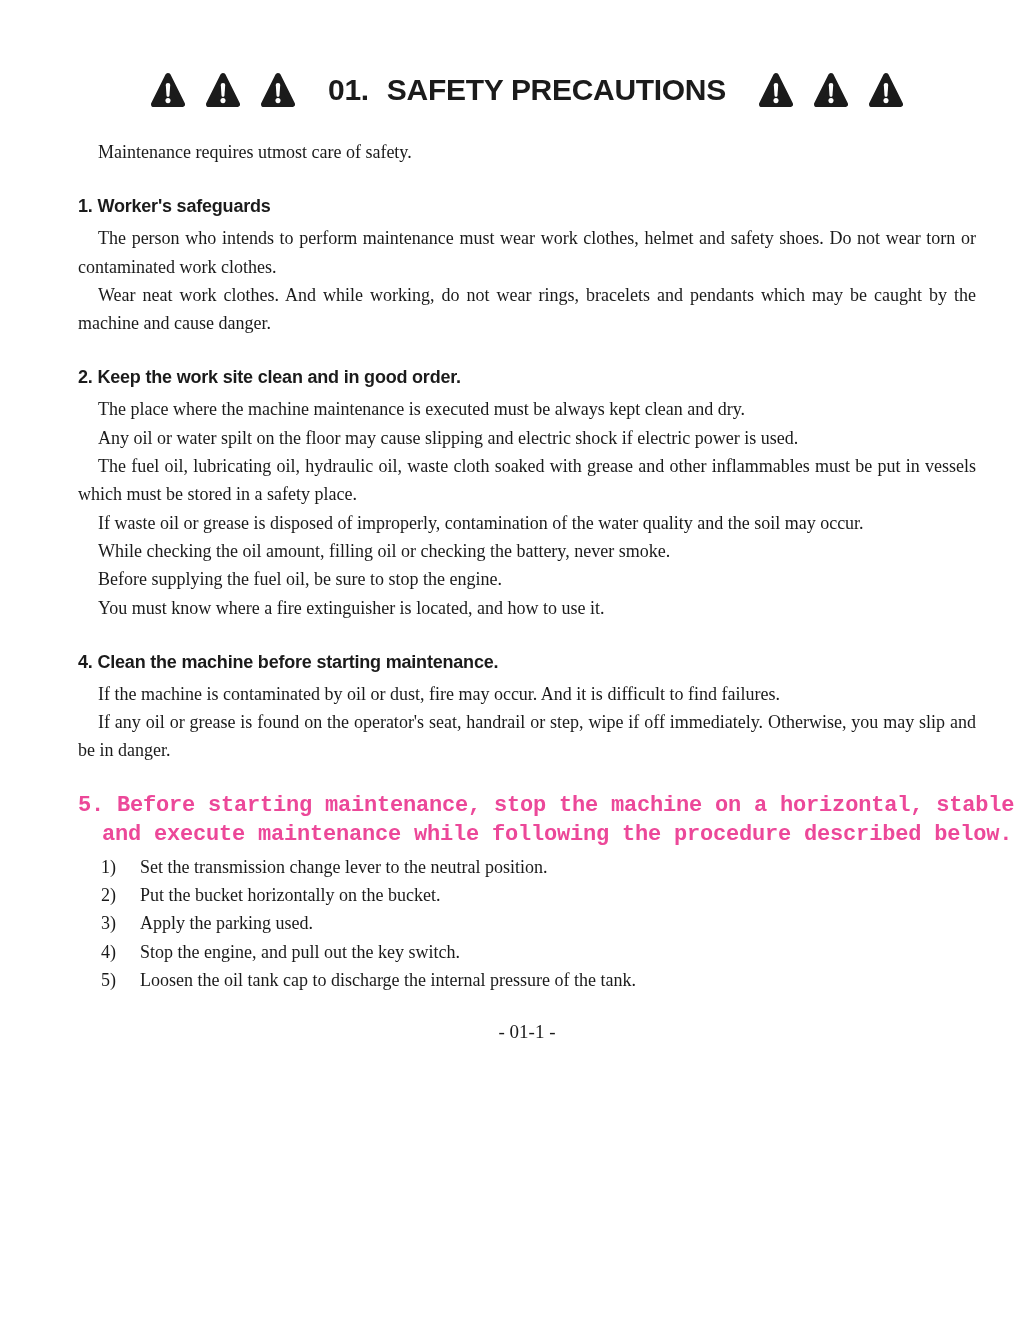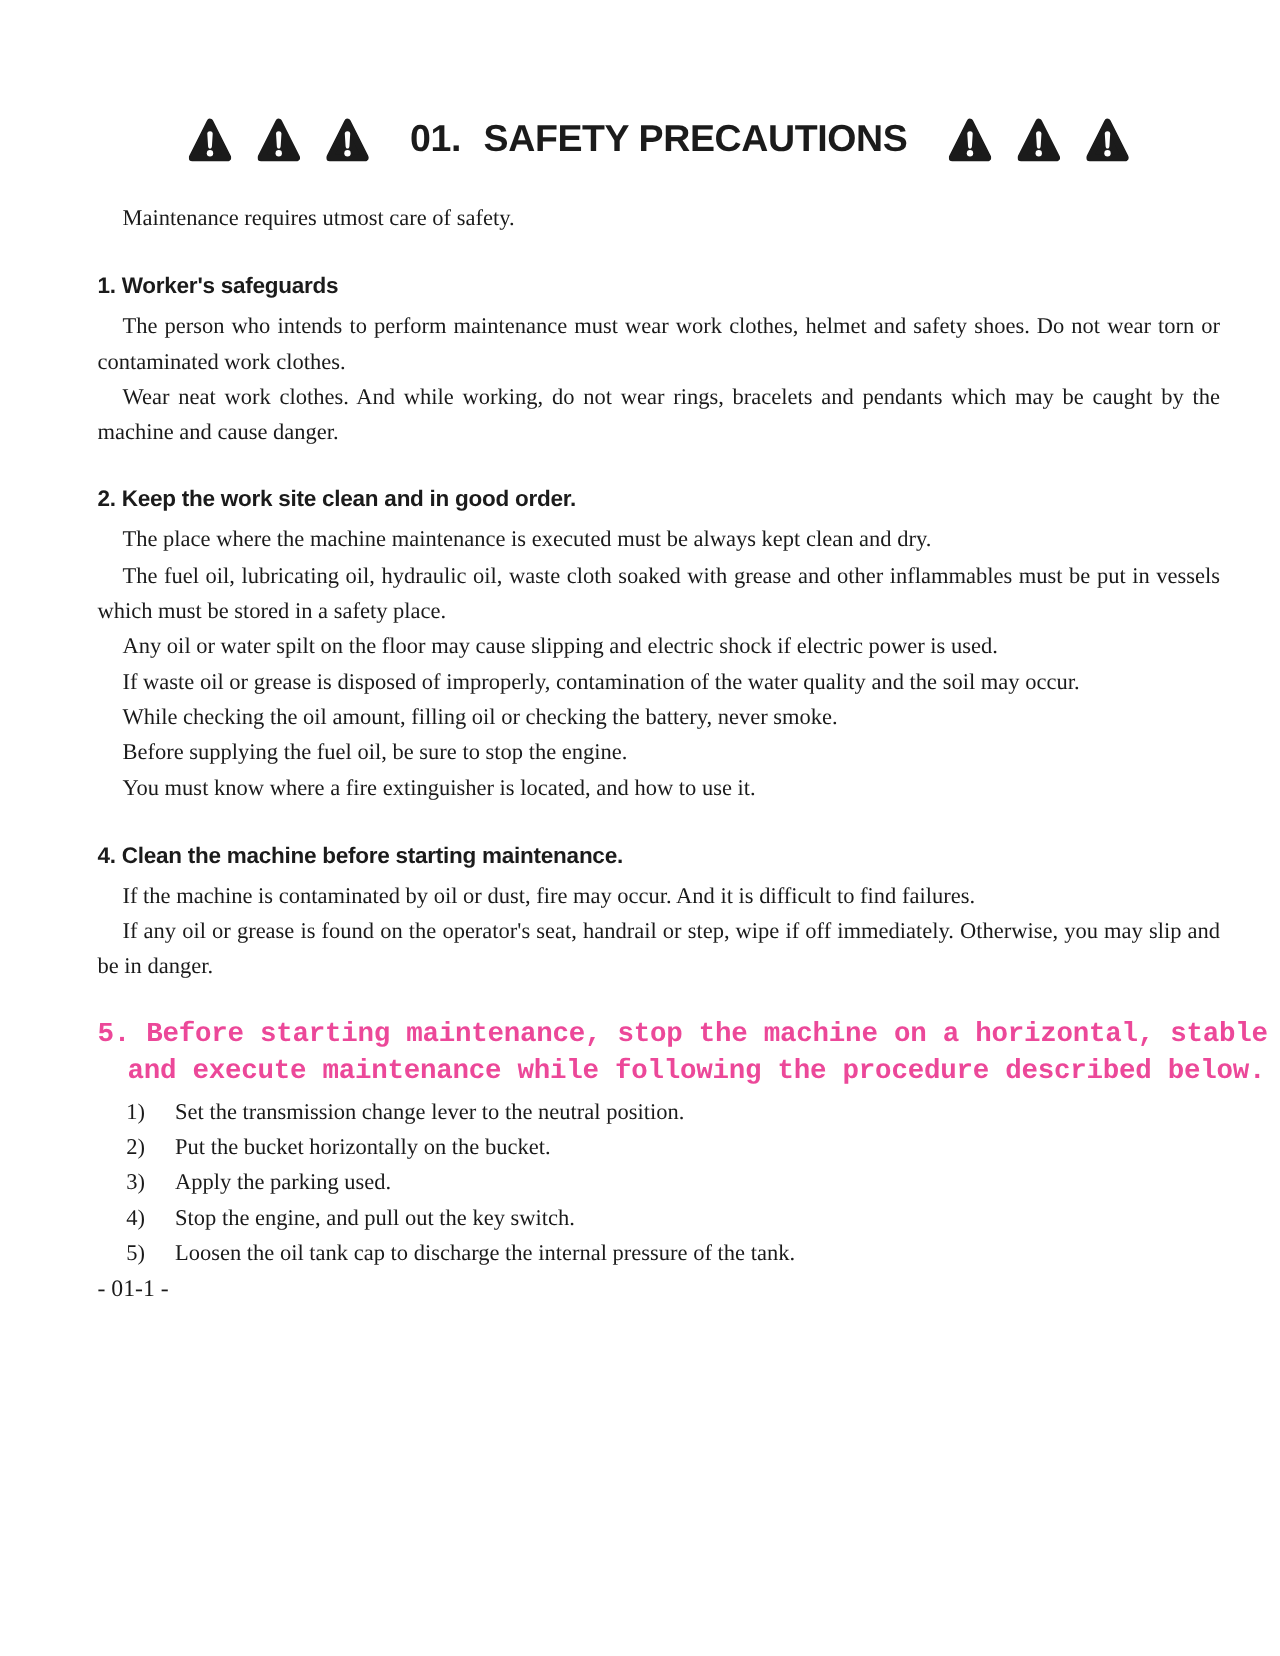--- a/index.html
+++ b/index.html
@@ -14,21 +14,21 @@
     box-sizing: border-box;
     padding: 0 48px 0 78px;
     background: #ffffff;
     font-family: "Liberation Serif", serif;
     font-size: 18px;
     line-height: 28.3px;
     color: #1a1a1a;
     overflow: hidden;
   }
   .title-row {
-    padding-top: 94px;
+    padding-top: 72px;
     display: flex;
     justify-content: center;
     align-items: center;
     gap: 33px;
   }
   .warn-group {
     display: flex;
     gap: 21px;
     align-items: center;
   }
@@ -72,22 +72,22 @@
   .sec-heading-multiline .h-line1 { white-space: nowrap; }
   .num-list { margin-top: 2px; }
   .list-item { display: flex; }
   .item-num {
     flex: none;
     width: 39px;
     margin-left: 23px;
   }
   .item-text { flex: 1; }
   .footer {
-    margin-top: 2px;
-    text-align: left;
+    margin-top: 24px;
+    text-align: center;
     font-size: 19px;
   }
 </style>
 </head>
 <body>
 
 <div class="page">
 
   <div class="title-row">
     <div class="warn-group">
@@ -150,22 +150,22 @@
 
   <div>
     <div class="sec-heading">1. Worker's safeguards</div>
     <p class="para">The person who intends to perform maintenance must wear work clothes, helmet and safety shoes.  Do not wear torn or contaminated work clothes.</p>
     <p class="para">Wear neat work clothes.  And while working, do not wear rings, bracelets and pendants which may be caught by the machine and cause danger.</p>
   </div>
 
   <div>
     <div class="sec-heading">2. Keep the work site clean and in good order.</div>
     <p class="para">The place where the machine maintenance is executed must be always kept clean and dry.</p>
+    <p class="para">Any oil or water spilt on the floor may cause slipping and electric shock if electric power is used.</p>
     <p class="para">The fuel oil, lubricating oil, hydraulic oil, waste cloth soaked with grease and other inflammables must be put in vessels which must be stored in a safety place.</p>
-    <p class="para">Any oil or water spilt on the floor may cause slipping and electric shock if electric power is used.</p>
     <p class="para">If waste oil or grease is disposed of improperly, contamination of the water quality and the soil may occur.</p>
   </div>
 
   <div>
     <p class="para">While checking the oil amount, filling oil or checking the battery, never smoke.</p>
     <p class="para">Before supplying the fuel oil, be sure to stop the engine.</p>
     <p class="para">You must know where a fire extinguisher is located, and how to use it.</p>
   </div>
 
   <div>

